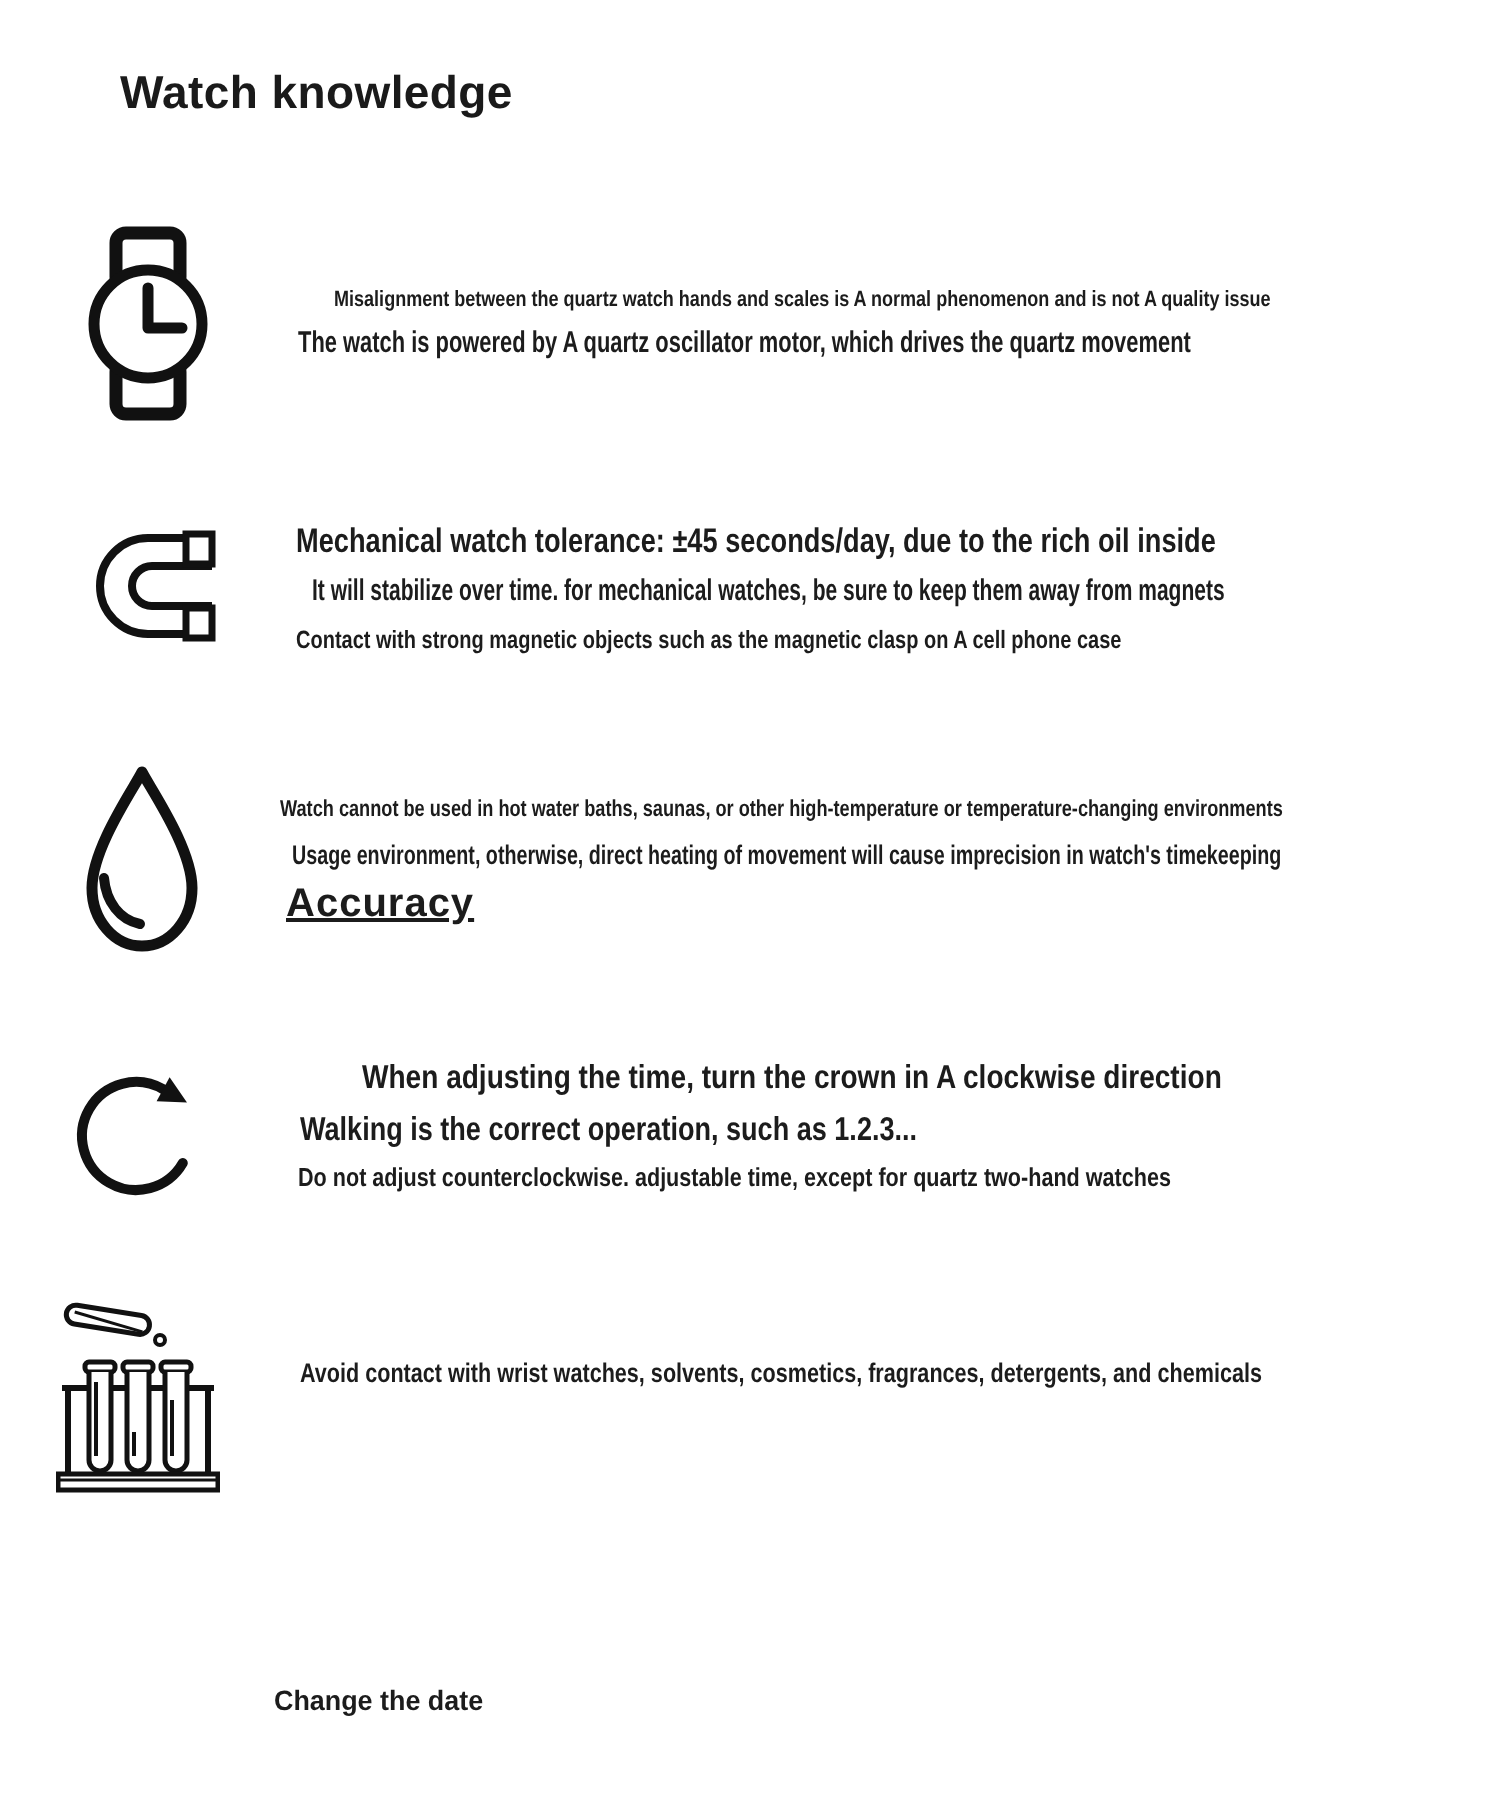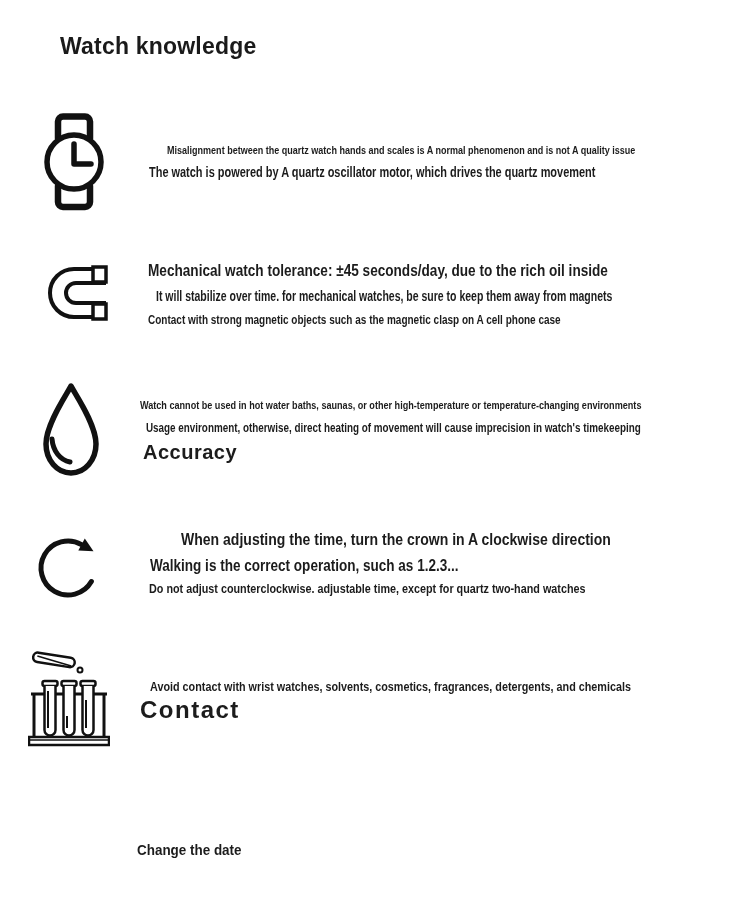--- a/index.html
+++ b/index.html
@@ -62,21 +62,21 @@
   <div class="ln" style="left:148px; top:313px; font-size:12.5px; transform:scaleX(0.80);">Contact with strong magnetic objects such as the magnetic clasp on A cell phone case</div>
 
   <div class="icon" style="left:38px; top:382px;">
     <svg width="66" height="98" viewBox="0 0 66 98" fill="none">
       <path d="M33 4 C29 12 8 42 8 62 C8 78 19 91 33 91 C47 91 58 78 58 62 C58 42 37 12 33 4 Z" stroke="#111" stroke-width="5.5" stroke-linejoin="round"></path>
       <path d="M14 57 C15 69 22 78 32 80" stroke="#111" stroke-width="5" stroke-linecap="round"></path>
     </svg>
   </div>
   <div class="ln" style="left:140px; top:399px; font-size:11.5px; transform:scaleX(0.79);">Watch cannot be used in hot water baths, saunas, or other high-temperature or temperature-changing environments</div>
   <div class="ln" style="left:146px; top:420px; font-size:13.5px; transform:scaleX(0.73);">Usage environment, otherwise, direct heating of movement will cause imprecision in watch's timekeeping</div>
-  <div class="ln" style="left:143px; top:441px; font-size:20px; letter-spacing:0.5px;">Accuracy</div>
+  <div class="ln" style="left:143px; top:441px; font-size:20px; letter-spacing:0.5px;text-decoration:underline;">Accuracy</div>
 
   <div class="icon" style="left:34px; top:526px;">
     <svg width="72" height="82" viewBox="0 0 72 82" fill="none">
       <path d="M57.4 55.5 A27 27 0 1 1 47.5 18.6" stroke="#111" stroke-width="5" stroke-linecap="round"></path>
       <polygon points="59.5,25.2 44.3,24.6 50.8,12.6" fill="#111"></polygon>
     </svg>
   </div>
   <div class="ln" style="left:181px; top:530px; font-size:16.5px; transform:scaleX(0.85);">When adjusting the time, turn the crown in A clockwise direction</div>
   <div class="ln" style="left:150px; top:556px; font-size:16.5px; transform:scaleX(0.82);">Walking is the correct operation, such as 1.2.3...</div>
   <div class="ln" style="left:149px; top:582px; font-size:13px; transform:scaleX(0.83);">Do not adjust counterclockwise. adjustable time, except for quartz two-hand watches</div>
@@ -101,17 +101,16 @@
       <line x1="39" y1="68" x2="39" y2="80" stroke="#111" stroke-width="2"></line>
 
       <rect x="52.5" y="33" width="15" height="5" rx="2" fill="#fff" stroke="#111" stroke-width="2.5"></rect>
       <path d="M54.5 38 L54.5 82 A5.5 5.5 0 0 0 65.5 82 L65.5 38" fill="#fff" stroke="#111" stroke-width="2.5"></path>
       <line x1="58" y1="52" x2="58" y2="80" stroke="#111" stroke-width="2"></line>
       <rect x="1" y="89" width="80" height="8" fill="#fff" stroke="#111" stroke-width="2.5"></rect>
       <line x1="1" y1="92" x2="81" y2="92" stroke="#111" stroke-width="1.5"></line>
     </svg>
   </div>
   <div class="ln" style="left:150px; top:679px; font-size:13.5px; transform:scaleX(0.80);">Avoid contact with wrist watches, solvents, cosmetics, fragrances, detergents, and chemicals</div>
-  <div class="ln" style="left:140px; top:696px; font-size:24px; letter-spacing:1.5px;">Contact</div>
 
   <div class="ln" style="left:137px; top:842px; font-size:14px; transform:scaleX(0.96);">Change the date</div>
 
 </div>
 
 </body></html>

